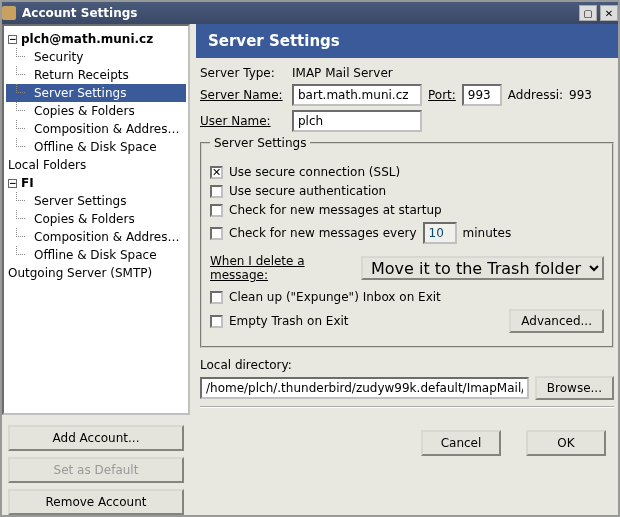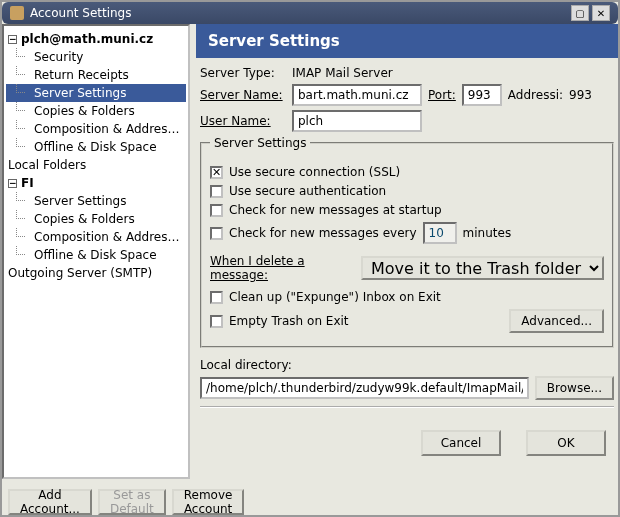--- a/index.html
+++ b/index.html
@@ -1,33 +1,33 @@
 <!DOCTYPE html>
 <html><head>
 <meta charset="utf-8">
 <style>
   * { box-sizing: border-box; margin: 0; padding: 0; }
   body { font-family: "Luxi Sans", "DejaVu Sans", Arial, sans-serif; font-size: 12px; color: #000; background: #fff; }
   .window { width: 620px; height: 517px; border: 2px solid #999; background: #e8e8e0; position: relative; display: flex; flex-direction: column; }
-  .titlebar { height: 22px; background: linear-gradient(#4a5a7a,#3a4866); color: #fff; display: flex; align-items: center; padding: 0 8px; font-weight: normal; border-radius: 6px; }
+  .titlebar { height: 22px; background: linear-gradient(#4a5a7a,#3a4866); color: #fff; display: flex; align-items: center; padding: 0 0; font-weight: bold; }
   .titlebar .appicon { width: 14px; height: 14px; background: #c8a060; border-radius: 2px; margin-right: 6px; }
   .titlebar .spacer { flex: 1; }
   .winbtn { width: 18px; height: 16px; border: 1px solid #aaa; background: #ddd; margin-left: 3px; display: flex; align-items: center; justify-content: center; color: #000; font-size: 10px; }
   .body { flex: 1; display: flex; padding: 0; gap: 6px; overflow: hidden; }
   
   .left { width: 188px; display: flex; flex-direction: column; }
   .tree { flex: 1; background: #fff; border: 2px inset #c0c0c0; padding: 4px 2px; overflow: hidden; }
   .tree-row { white-space: nowrap; overflow: hidden; text-overflow: ellipsis; padding: 1px 2px; line-height: 16px; }
   .tree-top { font-weight: bold; }
   .tree-sub { padding-left: 28px; position: relative; }
   .tree-sub::before { content: ""; position: absolute; left: 10px; top: 0; bottom: 50%; width: 8px; border-left: 1px dotted #888; border-bottom: 1px dotted #888; }
   .tree-row.selected { background: #3a5a9a; color: #fff; }
   .expander { display: inline-block; width: 9px; height: 9px; border: 1px solid #666; font-size: 9px; line-height: 7px; text-align: center; margin-right: 4px; vertical-align: middle; background: #fff; color: #000; }
-  .left-buttons { display: flex; flex-direction: row; gap: 6px; margin-top: 10px; padding: 0 6px; }
-  .btn { border: 2px outset #d8d8d0; background: #e4e4dc; height: 26px; display: flex; align-items: center; justify-content: center; padding: 0 10px; text-align: center; }
+  .left-buttons { display: flex; flex-direction: column; gap: 6px; margin-top: 10px; padding: 0 6px; }
+  .btn { border: 2px outset #d8d8d0; background: #e4e4dc; height: 26px; display: flex; align-items: center; justify-content: center; padding: 0 10px; }
   .btn.disabled { color: #999; }
   
   .right { flex: 1; display: flex; flex-direction: column; gap: 6px; overflow: hidden; }
   .header { background: #3a5a9a; color: #fff; font-weight: bold; font-size: 15px; padding: 8px 12px; }
   .form { padding: 2px 4px; }
   .row { display: flex; align-items: center; gap: 6px; margin-bottom: 4px; }
   .lbl { display: inline-block; }
   .lbl.u { text-decoration: underline; }
   input[type=text] { border: 2px inset #c0c0c0; background: #fff; height: 22px; padding: 0 4px; font-family: inherit; font-size: 12px; }
   input[type=text].ro { background: #f0f0ec; color: #0c4a6e; }

